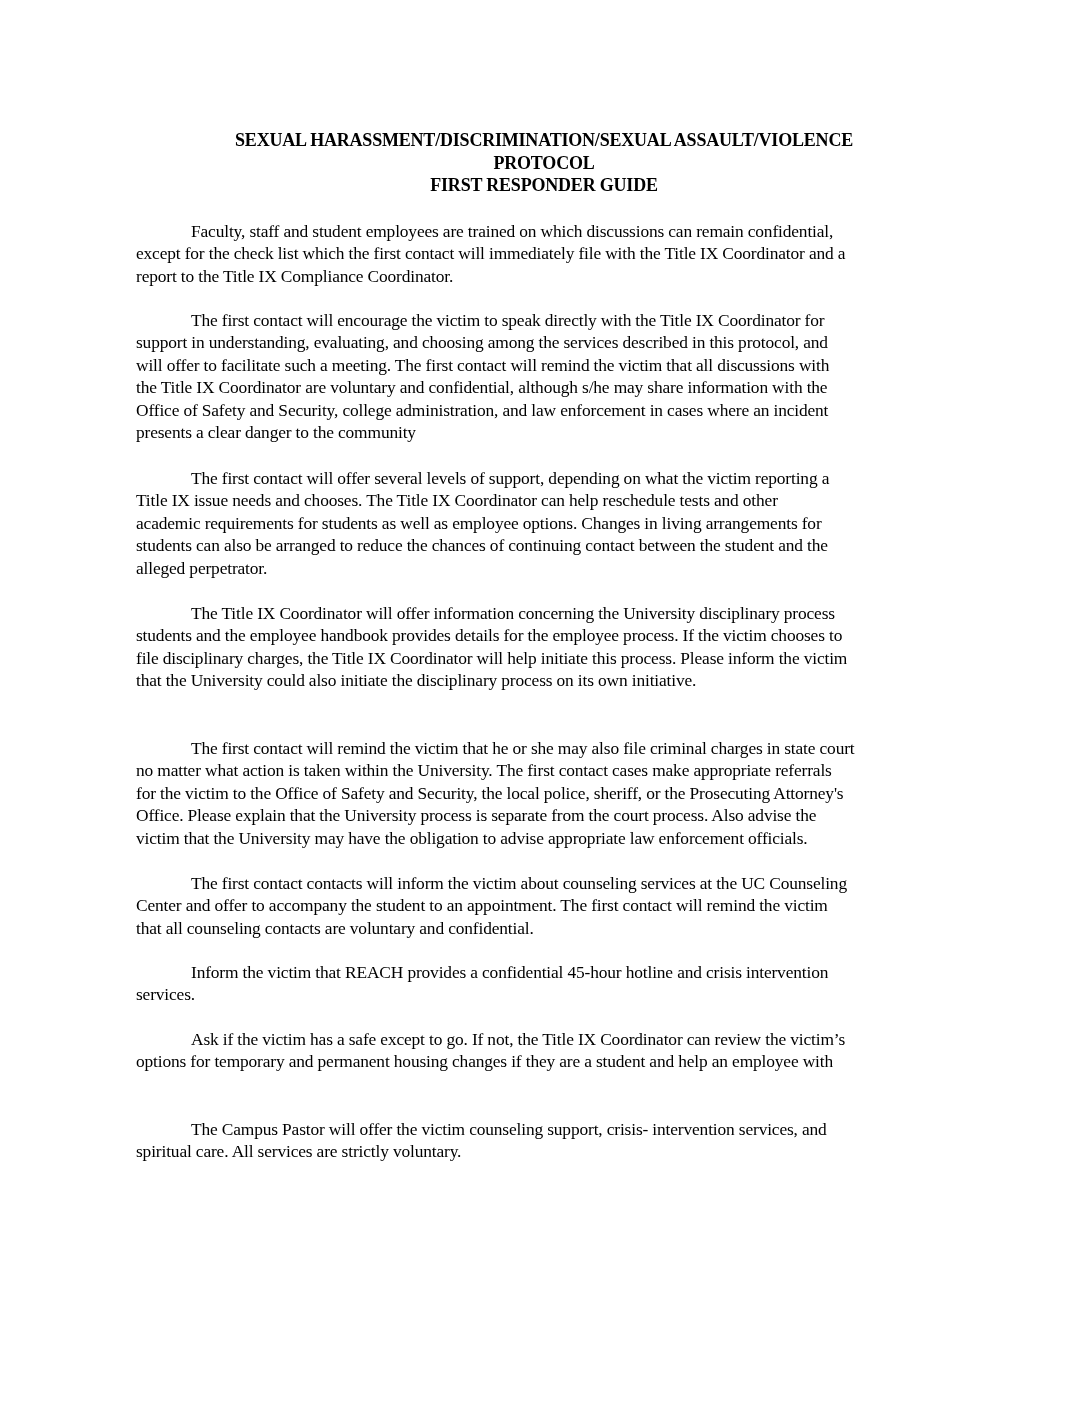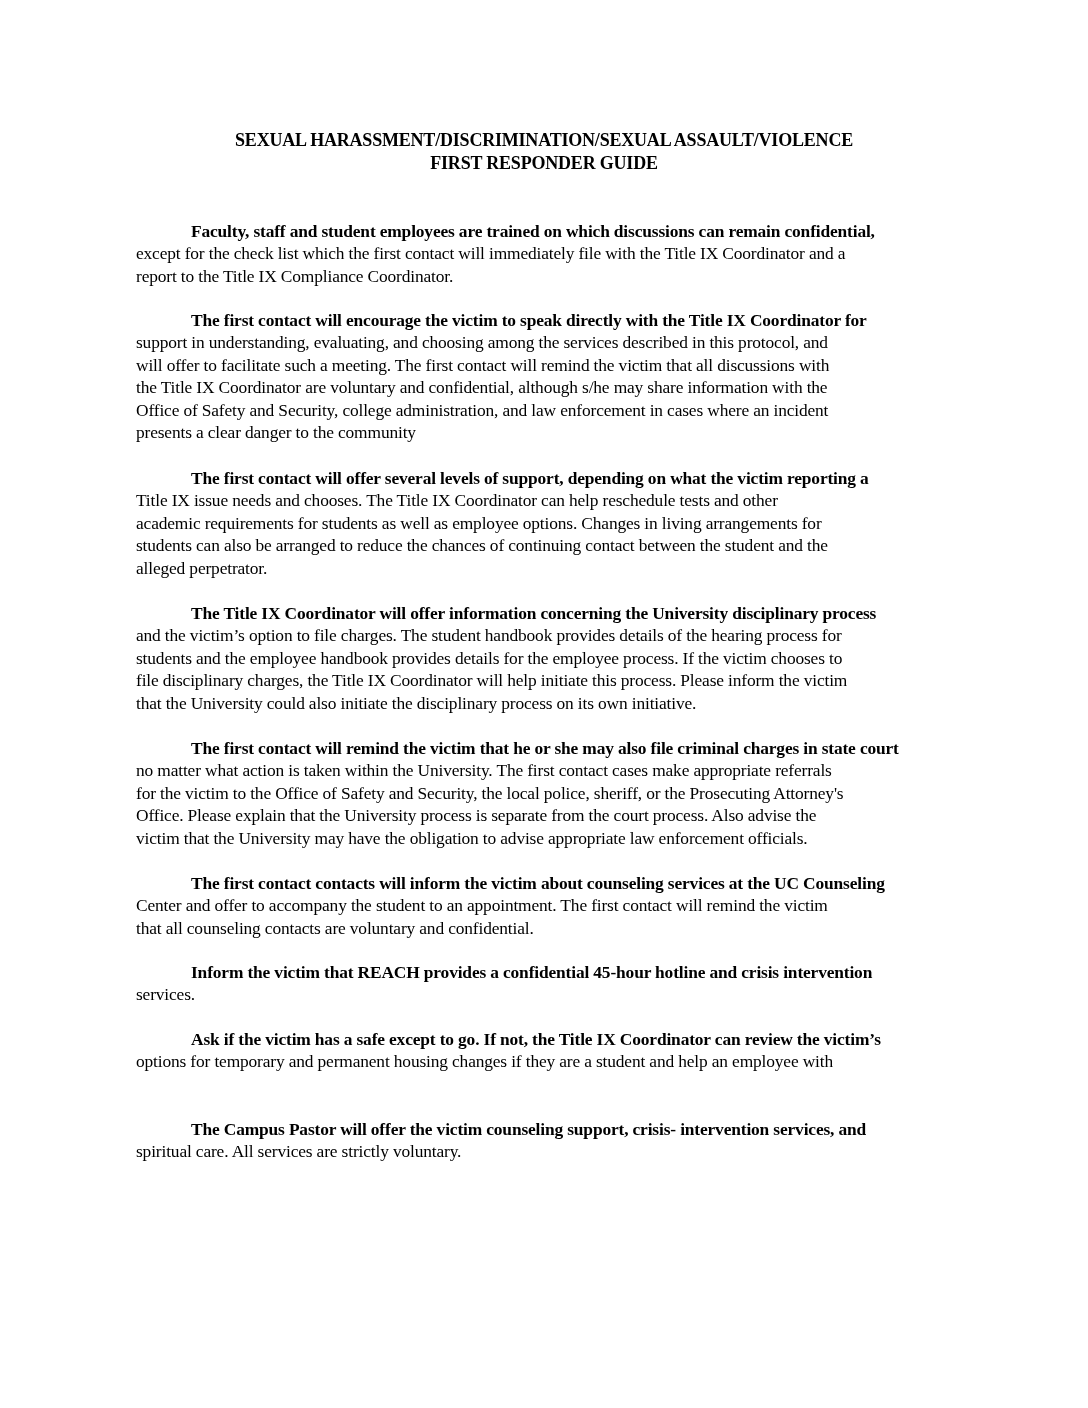--- a/index.html
+++ b/index.html
@@ -13,29 +13,30 @@
     position: absolute; left: 0; top: 129px; width: 1088px;
     text-align: center; font-weight: bold; font-size: 18px; line-height: 22.5px;
     letter-spacing: -0.2px;
   }
   .title-line { display: block; white-space: nowrap; }
   .para {
     position: absolute; left: 136px; width: 830px;
     font-size: 17.4px; line-height: 22.4px; letter-spacing: -0.15px;
   }
   .line { display: block; white-space: nowrap; }
-  .line.first { text-indent: 55px; font-weight: bold; }
+  .line.first { text-indent: 55px; }
 </style>
 </head>
 <body>
 
 <div class="page">
 
   <div class="title-block">
     <span class="title-line">SEXUAL HARASSMENT/DISCRIMINATION/SEXUAL ASSAULT/VIOLENCE</span>
+    <span class="title-line">PROTOCOL</span>
     <span class="title-line">FIRST RESPONDER GUIDE</span>
   </div>
 
   <div class="para" style="top:220px">
     <span class="line first">Faculty, staff and student employees are trained on which discussions can remain confidential,</span>
     <span class="line">except for the check list which the first contact will immediately file with the Title IX Coordinator and a</span>
     <span class="line">report to the Title IX Compliance Coordinator.</span>
   </div>
 
   <div class="para" style="top:309px">
@@ -50,21 +51,20 @@
   <div class="para" style="top:467px">
     <span class="line first">The first contact will offer several levels of support, depending on what the victim reporting a</span>
     <span class="line">Title IX issue needs and chooses.  The Title IX Coordinator can help reschedule tests and other</span>
     <span class="line">academic requirements for students as well as employee options.  Changes in living arrangements for</span>
     <span class="line">students can also be arranged to reduce the chances of continuing contact between the student and the</span>
     <span class="line">alleged perpetrator.</span>
   </div>
 
   <div class="para" style="top:602px">
     <span class="line first">The Title IX Coordinator will offer information concerning the University disciplinary process</span>
-    <span class="line">and the victim’s option to file charges.  The student handbook provides details of the hearing process for</span>
     <span class="line">students and the employee handbook provides details for the employee process.  If the victim chooses to</span>
     <span class="line">file disciplinary charges, the Title IX Coordinator will help initiate this process. Please inform the victim</span>
     <span class="line">that the University could also initiate the disciplinary process on its own initiative.</span>
   </div>
 
   <div class="para" style="top:737px">
     <span class="line first">The first contact will remind the victim that he or she may also file criminal charges in state court</span>
     <span class="line">no matter what action is taken within the University.  The first contact cases make appropriate referrals</span>
     <span class="line">for the victim to the Office of Safety and Security, the local police, sheriff, or the Prosecuting Attorney's</span>
     <span class="line">Office.  Please explain that the University process is separate from the court process. Also advise the</span>

